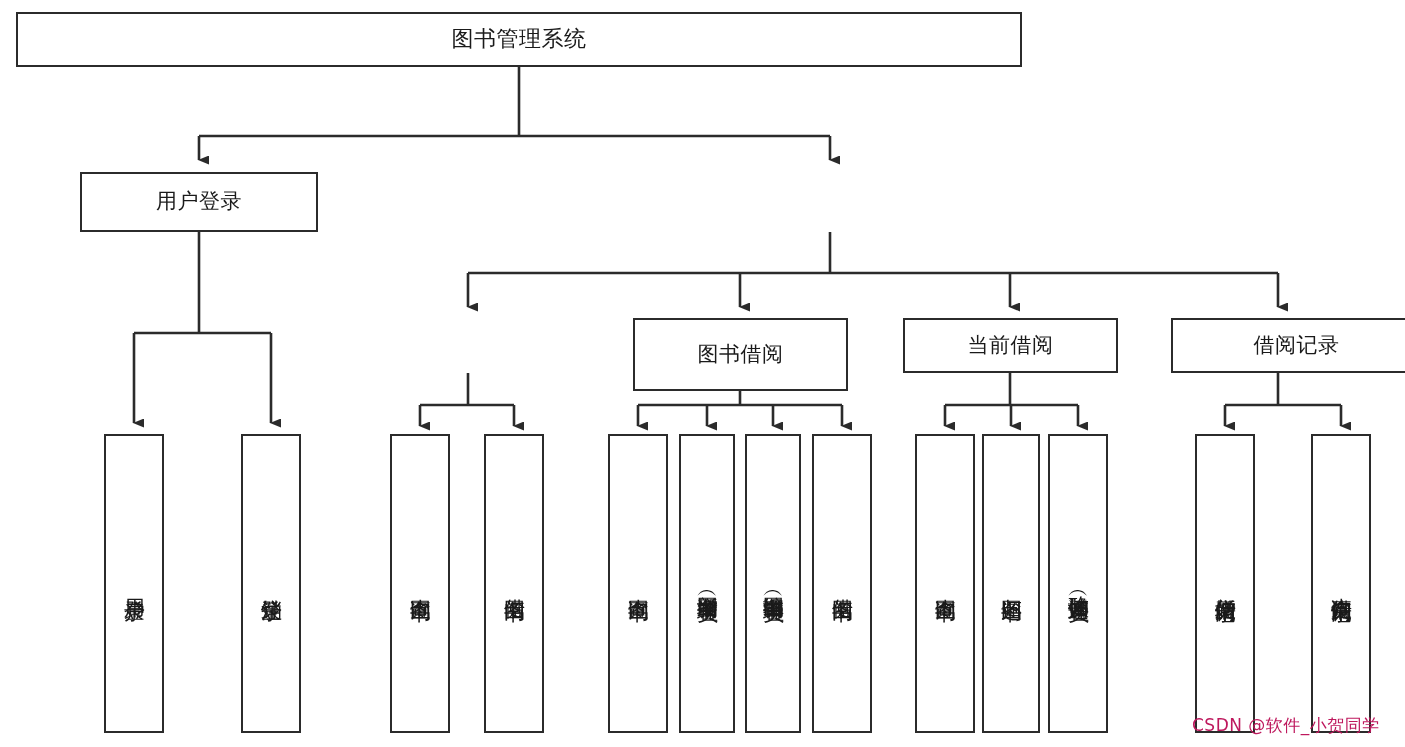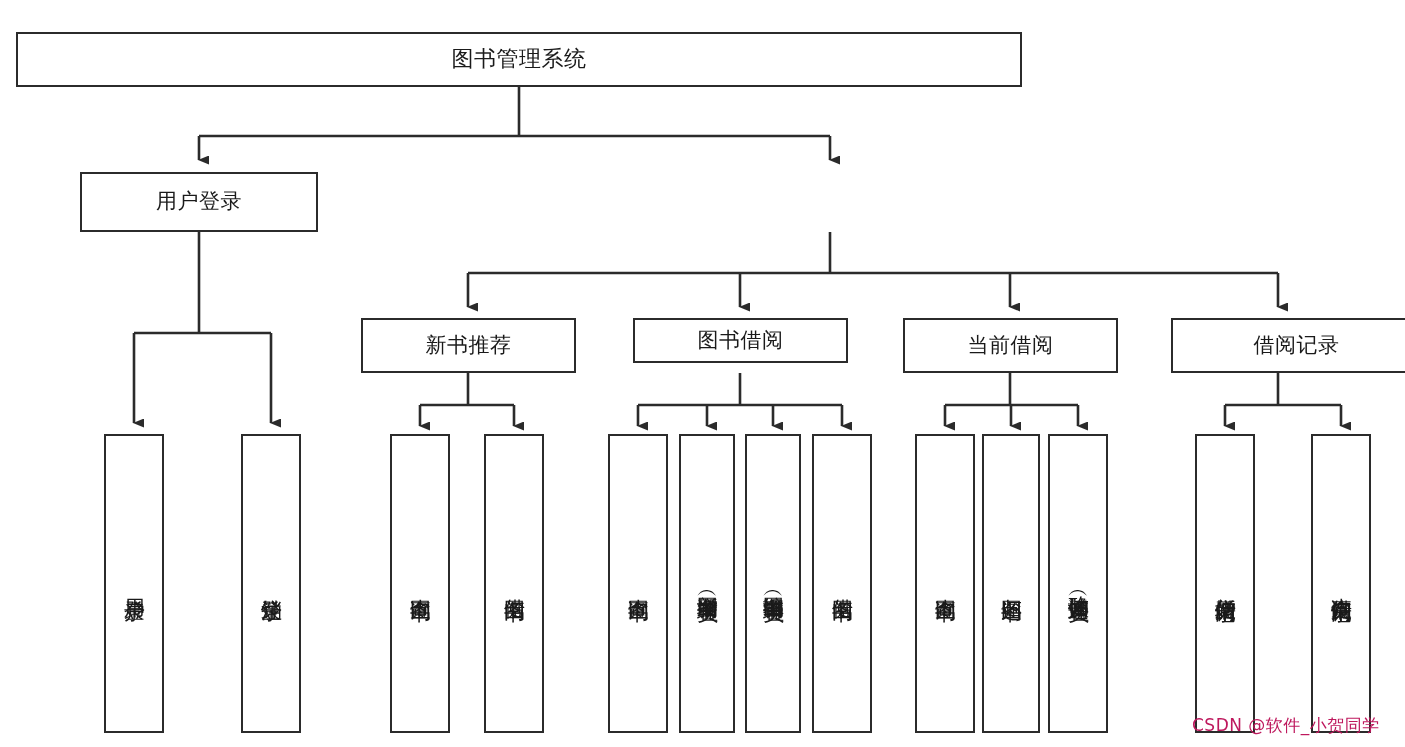--- a/index.html
+++ b/index.html
@@ -119,34 +119,31 @@
       <path d="M1011,405 L1011,426" marker-end="url(#arrowhead)"></path>
       <path d="M1078,405 L1078,426" marker-end="url(#arrowhead)"></path>
 
       <path d="M1278,373 L1278,405"></path>
       <path d="M1225,405 L1341,405"></path>
       <path d="M1225,405 L1225,426" marker-end="url(#arrowhead)"></path>
       <path d="M1341,405 L1341,426" marker-end="url(#arrowhead)"></path>
     </g>
   </svg>
 
-  <div class="node root" style="left:16px; top:12px; width:1006px; height:55px;margin-top:20px;">
+  <div class="node root" style="left:16px; top:12px; width:1006px; height:55px;">
     <span class="label">图书管理系统</span>
   </div>
 
   <div class="node" style="left:80px; top:172px; width:238px; height:60px;">
     <span class="label">用户登录</span>
   </div>
 
 
-  <div class="node" style="left:361px; top:318px; width:215px; height:55px;">
-    <span class="label">新书推荐</span>
-  </div>
-
-  <div class="node" style="left:633px; top:318px; width:215px; height:45px;">
+
+  <div class="node" style="left:633px; top:318px; width:215px; height:73px;">
     <span class="label">图书借阅</span>
   </div>
 
   <div class="node" style="left:903px; top:318px; width:215px; height:55px;">
     <span class="label">当前借阅</span>
   </div>
 
   <div class="node" style="left:1171px; top:318px; width:251px; height:55px;">
     <span class="label">借阅记录</span>
   </div>

